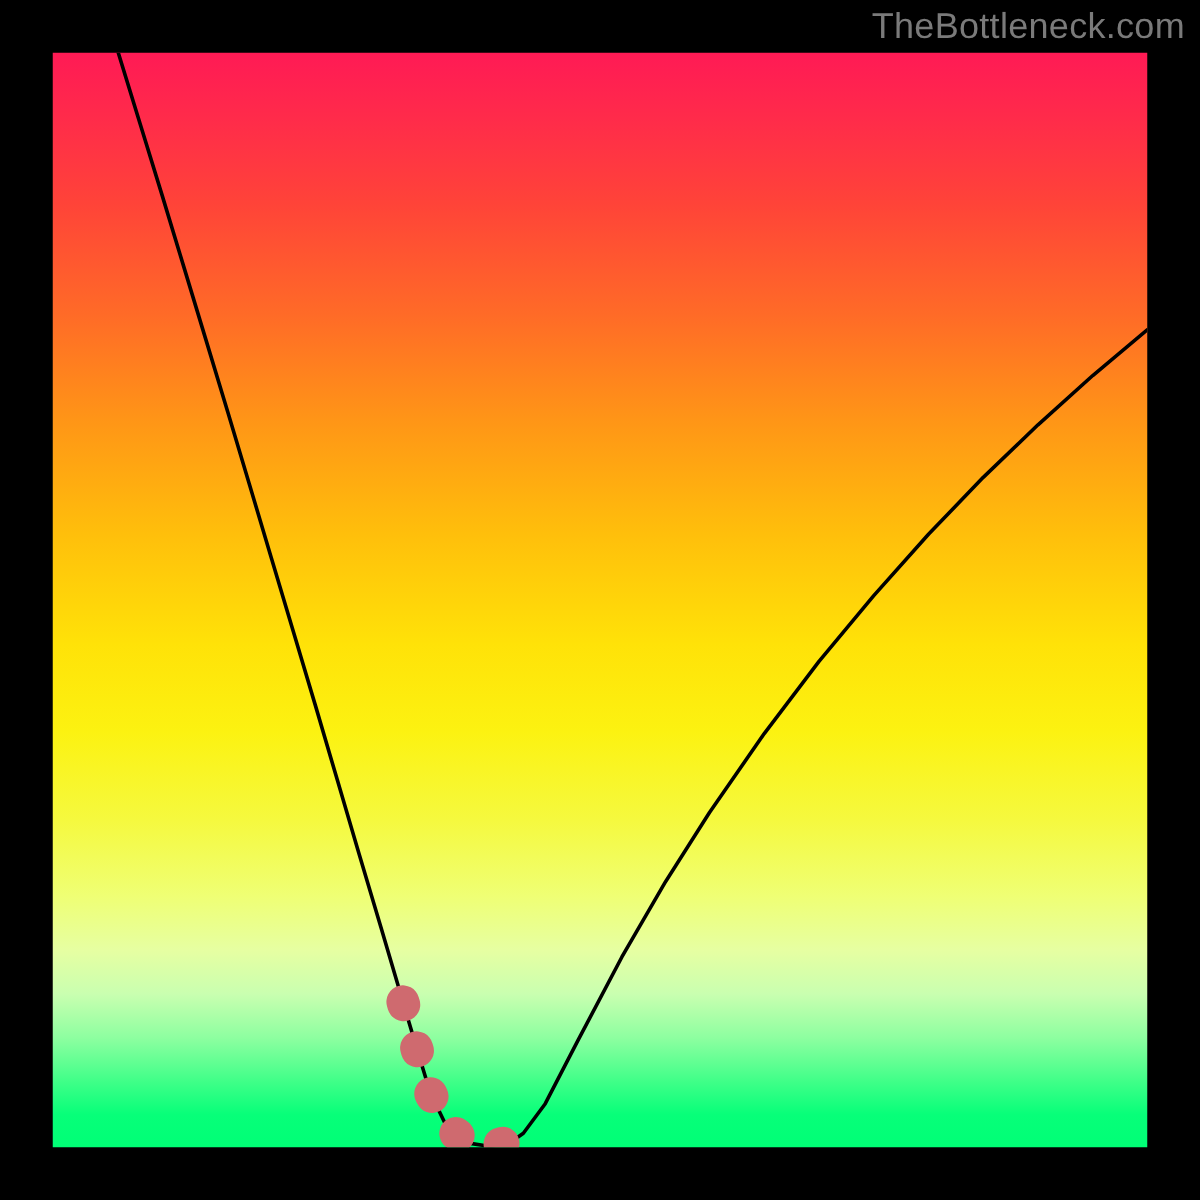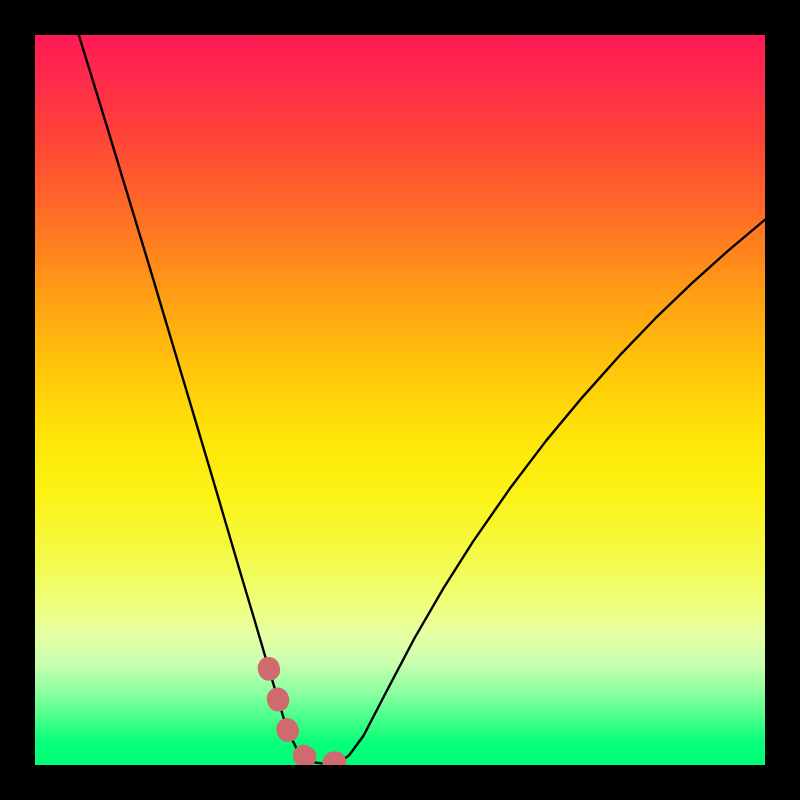--- a/index.html
+++ b/index.html
@@ -68,20 +68,21 @@
     left: 0;
     top: 0;
     width: 100%;
     height: 100%;
   }
 </style>
 </head>
 <body>
 
 <div class="frame">
+  <div class="watermark">TheBottleneck.com</div>
 
   <div class="plot-area">
     <div class="gradient"></div>
     <svg class="svg-layer" viewBox="0 0 730 730" preserveAspectRatio="none">
       <path id="curve-path" fill="none" stroke="#000000" stroke-width="2.4" stroke-linecap="round" stroke-linejoin="round" d="M43.80 0.00 L58.40 47.45 L73.00 94.90 L87.60 143.08 L102.20 191.26 L116.80 239.44 L131.40 288.35 L146.00 337.26 L160.60 386.17 L175.20 435.08 L189.80 484.72 L204.40 534.36 L219.00 583.27 L233.60 632.91 L243.82 667.22 L251.85 693.50 L262.80 716.13 L277.40 727.08 L292.00 729.27 L306.60 725.62 L313.90 720.51 L328.50 700.80 L350.40 658.46 L379.60 602.98 L408.80 552.61 L438.00 506.62 L474.50 454.06 L511.00 405.88 L547.50 362.08 L584.00 321.20 L620.50 283.24 L657.00 248.20 L693.50 215.35 L730.00 184.69"></path>
       <path id="highlight-path" fill="none" stroke="#cf6a6f" stroke-width="22" stroke-linecap="round" stroke-linejoin="round" stroke-dasharray="2 30" d="M233.60 632.91 L243.82 667.22 L251.85 693.50 L262.80 716.13 L277.40 727.08 L292.00 729.27 L306.60 725.62 L313.90 720.51"></path>
     </svg>
   </div>
 </div>
 

